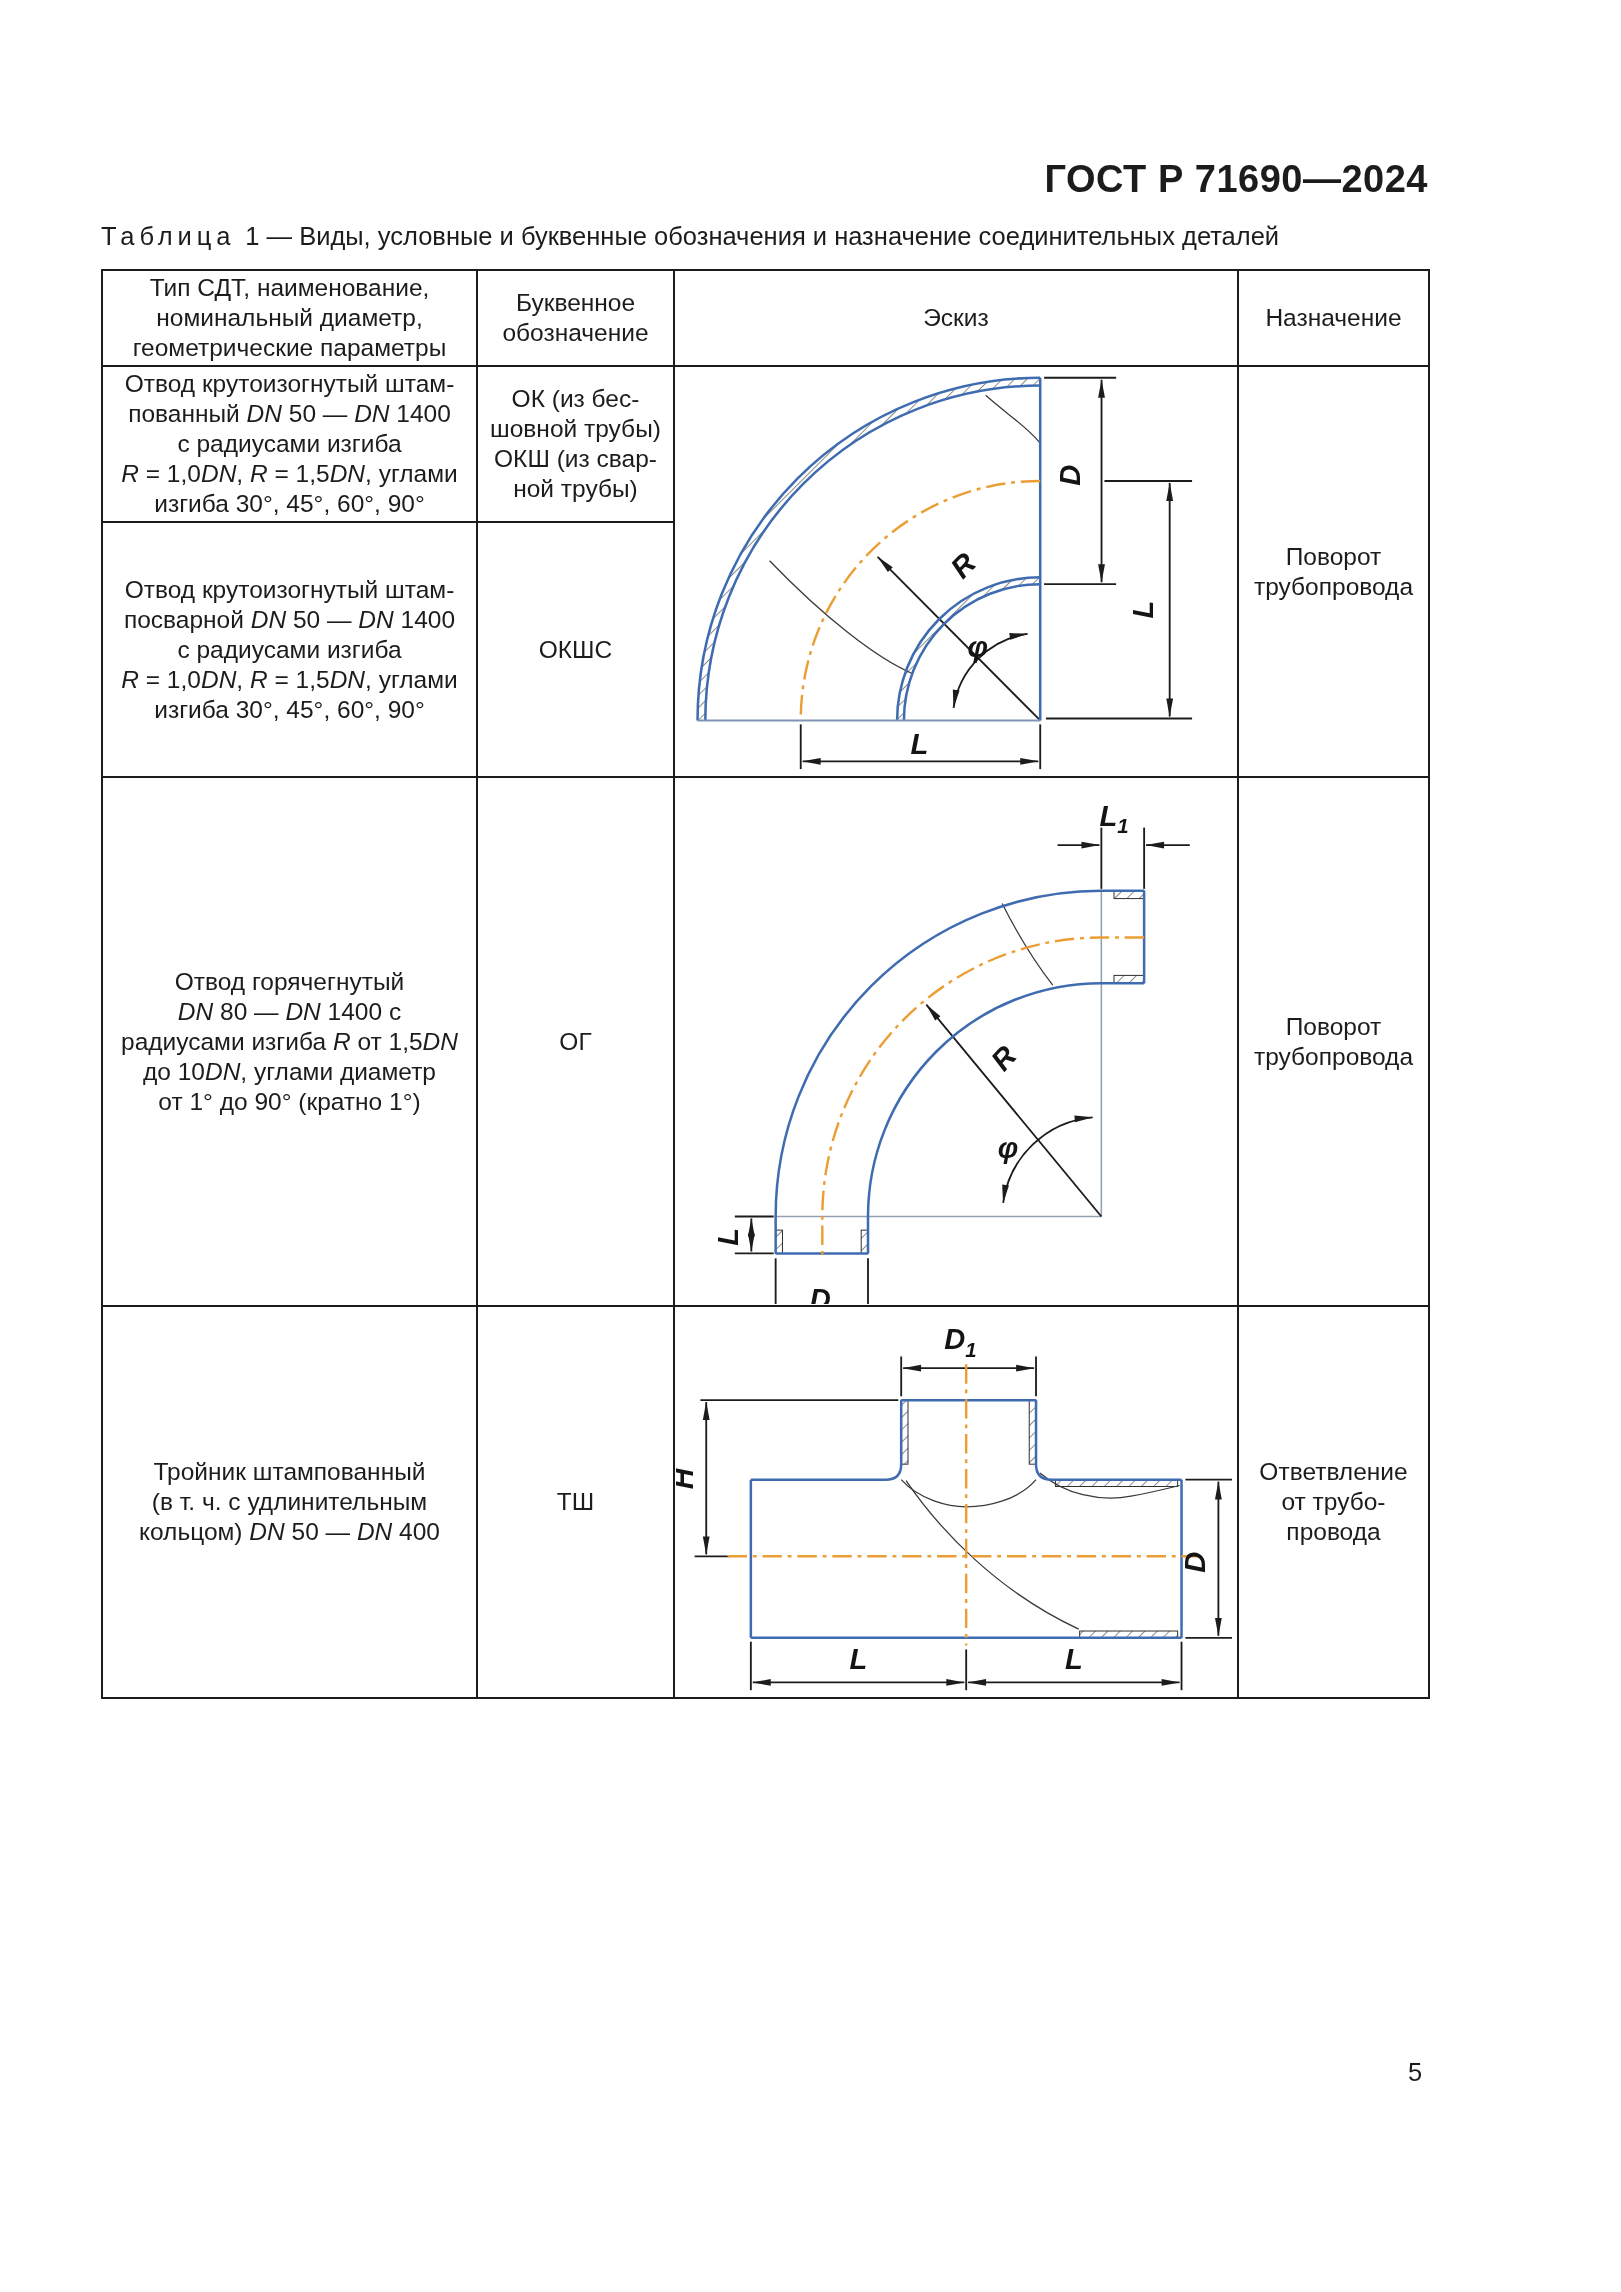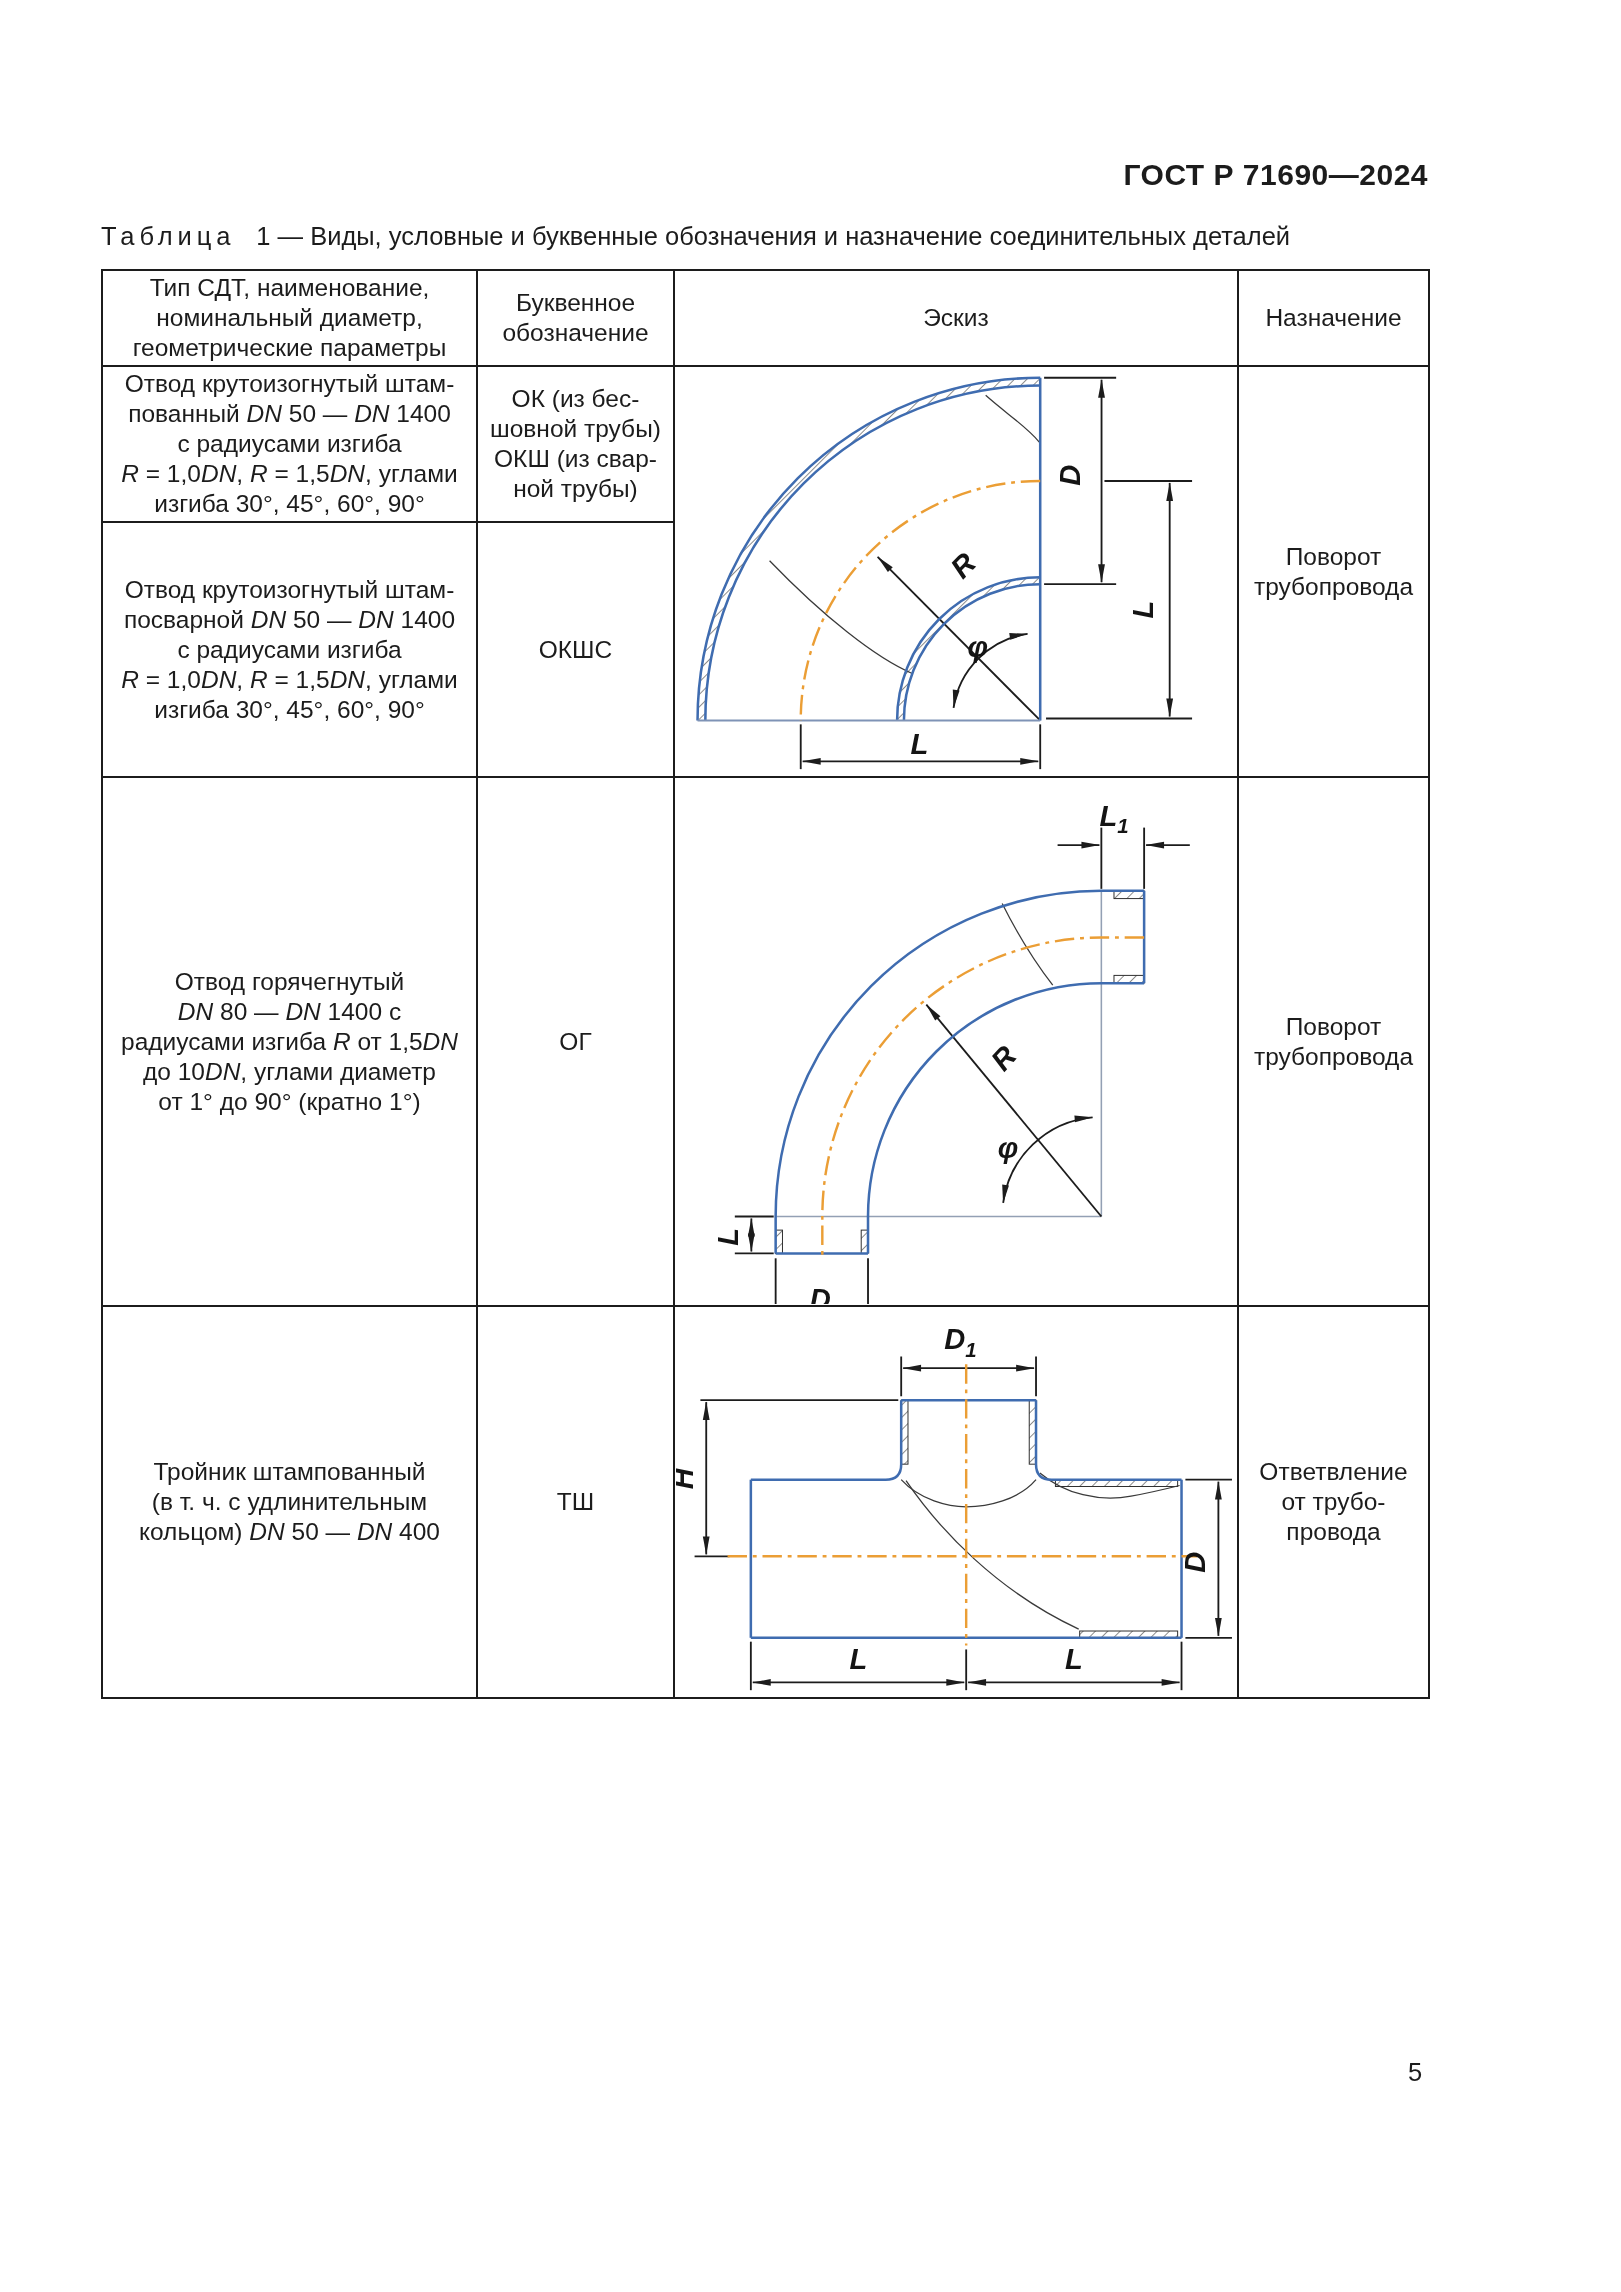--- a/index.html
+++ b/index.html
@@ -1,20 +1,20 @@
 <!DOCTYPE html>
 <html><head>
 <meta charset="utf-8">
 <style>
   html,body{margin:0;padding:0;background:#e8e8e8}
   .page{position:relative;width:1621px;height:2293px;background:#ffffff;
         font-family:"Liberation Sans",sans-serif;color:#1c1c1c;overflow:hidden}
-  .gost-header{position:absolute;top:158px;right:193px;font-size:30px;font-weight:700;letter-spacing:0.5px}
+  .gost-header{position:absolute;top:158px;right:193px;font-size:38px;font-weight:700;letter-spacing:0.5px}
   .table-caption{position:absolute;top:222px;left:101px;font-size:25.5px;white-space:nowrap}
-  .table-caption .spaced{letter-spacing:4.9px;margin-right:21px}
+  .table-caption .spaced{letter-spacing:4.9px;margin-right:10px}
   table.fittings{position:absolute;top:269px;left:101px;width:1327px;border-collapse:collapse;
         table-layout:fixed;border:2.9px solid #1c1c1c}
   .fittings td,.fittings th{border:2px solid #1c1c1c;font-size:24.5px;line-height:30px;font-weight:400;
         text-align:center;vertical-align:middle;padding:2px;overflow:hidden}
   .fittings th{font-weight:400}
   .it{font-style:italic}
   .sketch-cell{padding:0 !important}
   .sketch-cell svg{display:block;margin:0 auto}
   .lbl{font-size:30px;font-style:italic;font-weight:600;fill:#141414;text-anchor:middle}
   .lbl-s{font-size:21px;font-style:italic;font-weight:600;fill:#141414}

